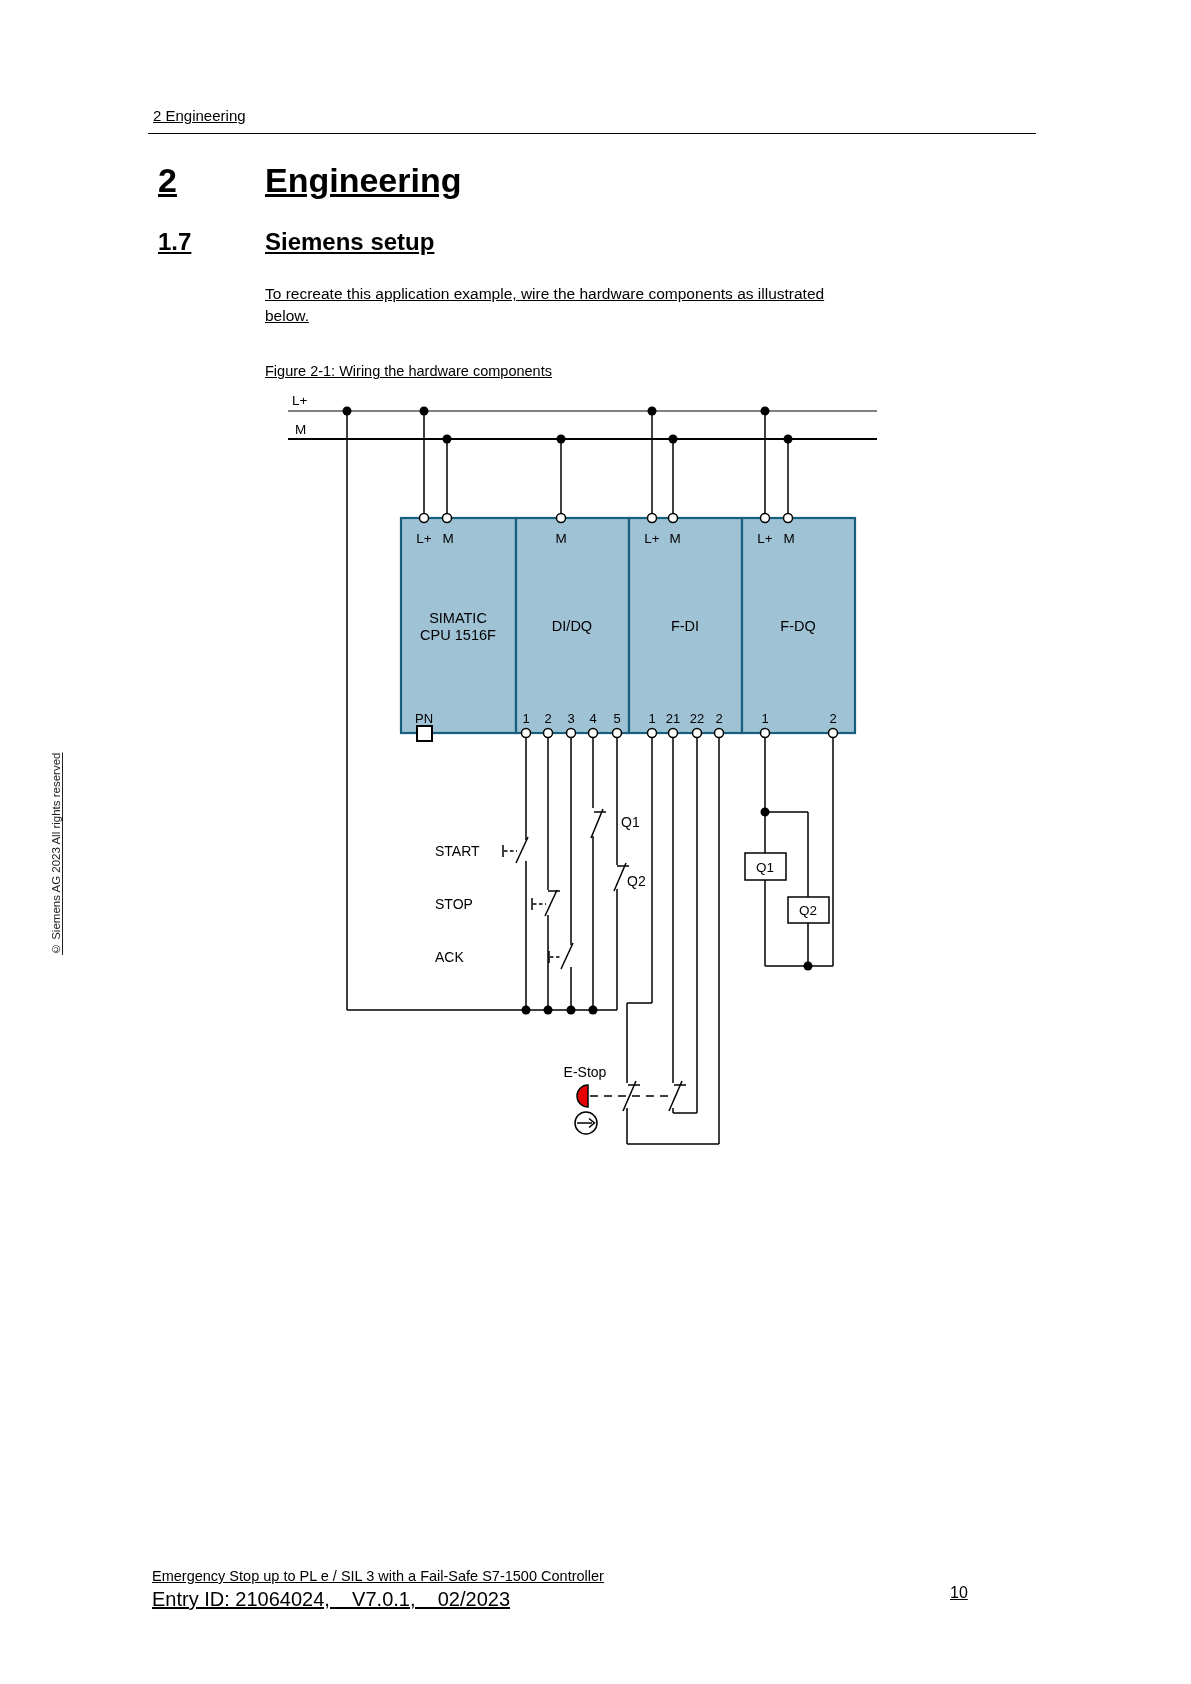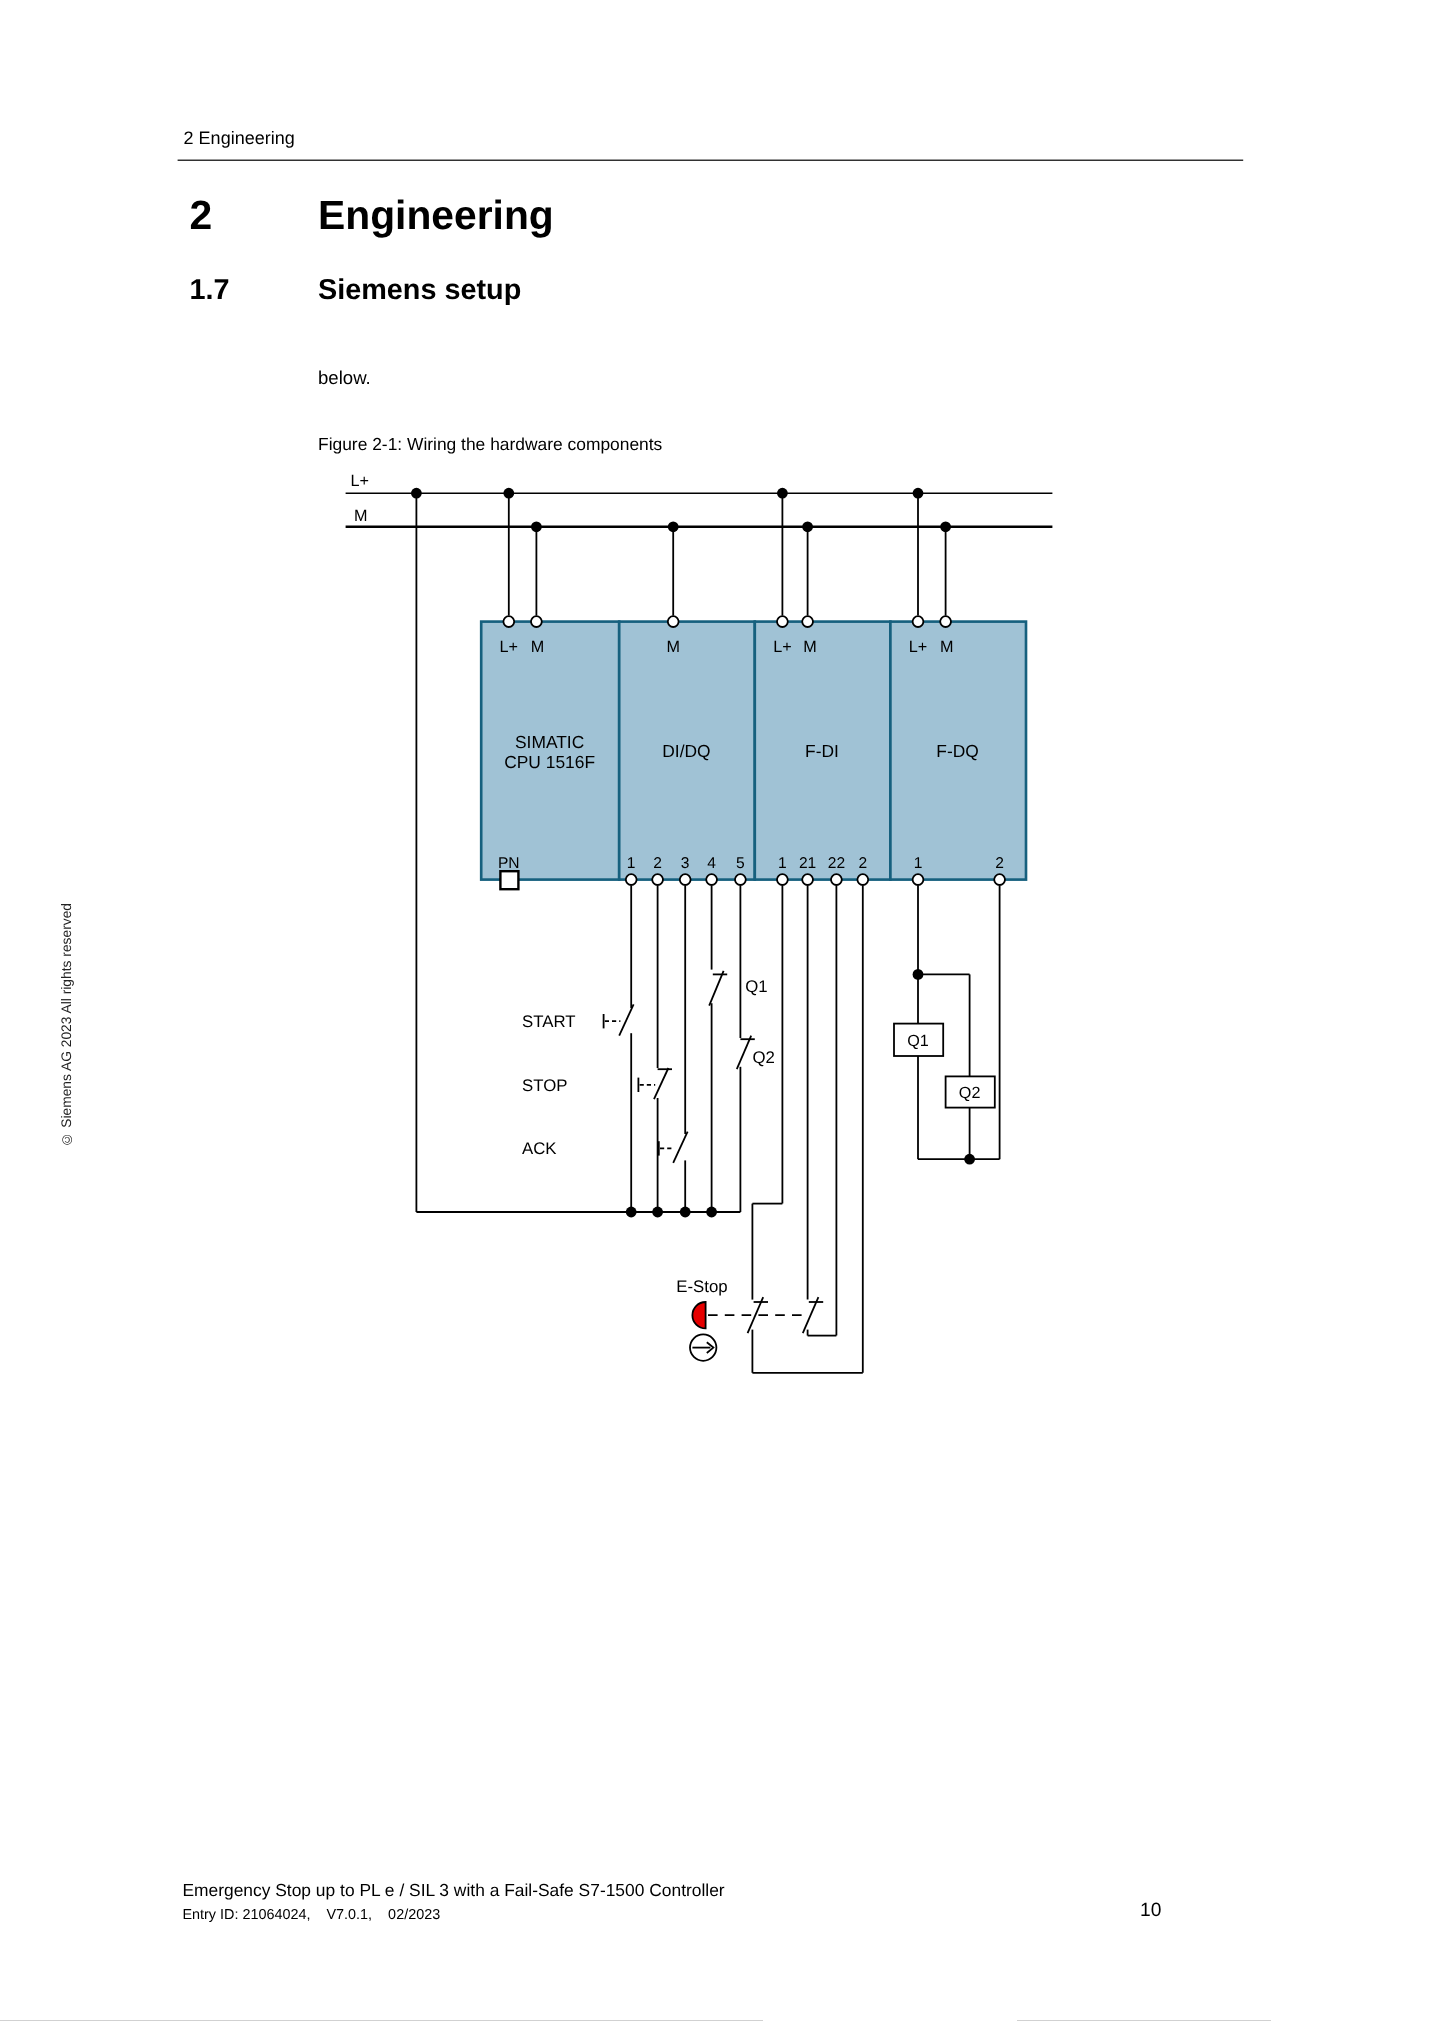--- a/index.html
+++ b/index.html
@@ -4,36 +4,36 @@
 <style>
   html,body{margin:0;padding:0;background:#888;}
   .page{
     position:relative;
     width:1191px;height:1684px;
     background:#ffffff;
     font-family:"Liberation Sans", sans-serif;
     color:#000;
     overflow:hidden;
   }
-  .abs{position:absolute;}
+  .abs{position:absolute;text-decoration:underline;}
   .running-header{left:153px;top:107px;font-size:15px;}
   .header-rule{left:148px;top:133px;width:888px;height:0;border-top:1.5px solid #000;}
   .h1-num{left:158px;top:161px;font-size:34px;font-weight:bold;}
   .h1-title{left:265px;top:161px;font-size:34px;font-weight:bold;}
   .h2-num{left:158px;top:228px;font-size:24px;font-weight:bold;}
   .h2-title{left:265px;top:228px;font-size:24px;font-weight:bold;}
   .body-text{left:265px;top:283px;font-size:15.5px;line-height:22px;width:700px;}
   .fig-caption{left:265px;top:363px;font-size:14.5px;}
   .sidebar-copyright{
     left:50px;top:735px;width:24px;height:220px;
     writing-mode:vertical-rl;transform:rotate(180deg);
     font-size:11.5px;color:#222;white-space:nowrap;
   }
   .footer-line1{left:152px;top:1568px;font-size:14.5px;text-align:center;}
-  .footer-line2{left:152px;top:1588px;font-size:12px;white-space:pre;}
+  .footer-line2{left:152px;top:1588px;font-size:20px;white-space:pre;}
   .page-number{left:950px;top:1584px;width:70px;font-size:16px;text-align:left;}
   svg{position:absolute;left:0;top:0;}
   svg text{
     font-family:"Liberation Sans", sans-serif;
     stroke:none;fill:#000;font-size:13.5px;
   }
   svg text.tnum{font-size:13px;text-anchor:middle;}
   svg text.toplbl{font-size:13.5px;text-anchor:middle;}
   svg text.mod-label{font-size:14.5px;text-anchor:middle;}
   svg text.sw-label{font-size:14px;}
@@ -51,21 +51,21 @@
   <div class="abs running-header">2 Engineering</div>
   <div class="abs header-rule"></div>
 
   <div class="abs h1-num">2</div>
   <div class="abs h1-title">Engineering</div>
 
   <div class="abs h2-num">1.7</div>
   <div class="abs h2-title">Siemens setup</div>
 
   <div class="abs body-text">
-    <br>
+    <span>To recreate this application example, wire the hardware components as illustrated</span><br>
     <span>below.</span>
   </div>
 
   <div class="abs fig-caption">Figure 2-1: Wiring the hardware components</div>
 
   <svg width="1191" height="1684" viewBox="0 0 1191 1684">
     <g stroke="#000" stroke-width="1.5" fill="none">
 
       <text class="rail-label" x="292" y="405">L+</text>
       <line x1="288" y1="411" x2="877" y2="411" stroke-width="1.2"></line>

